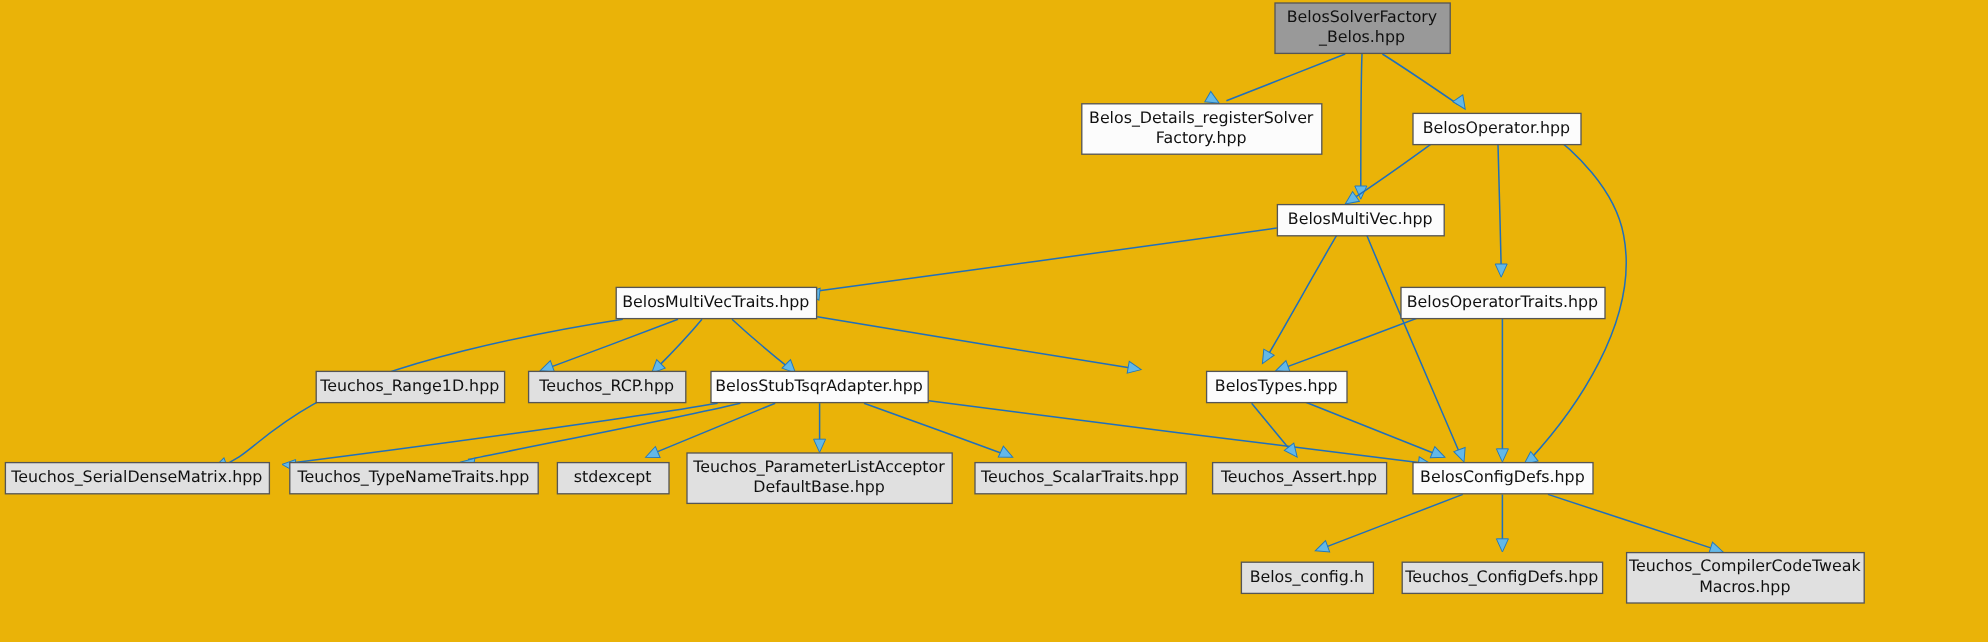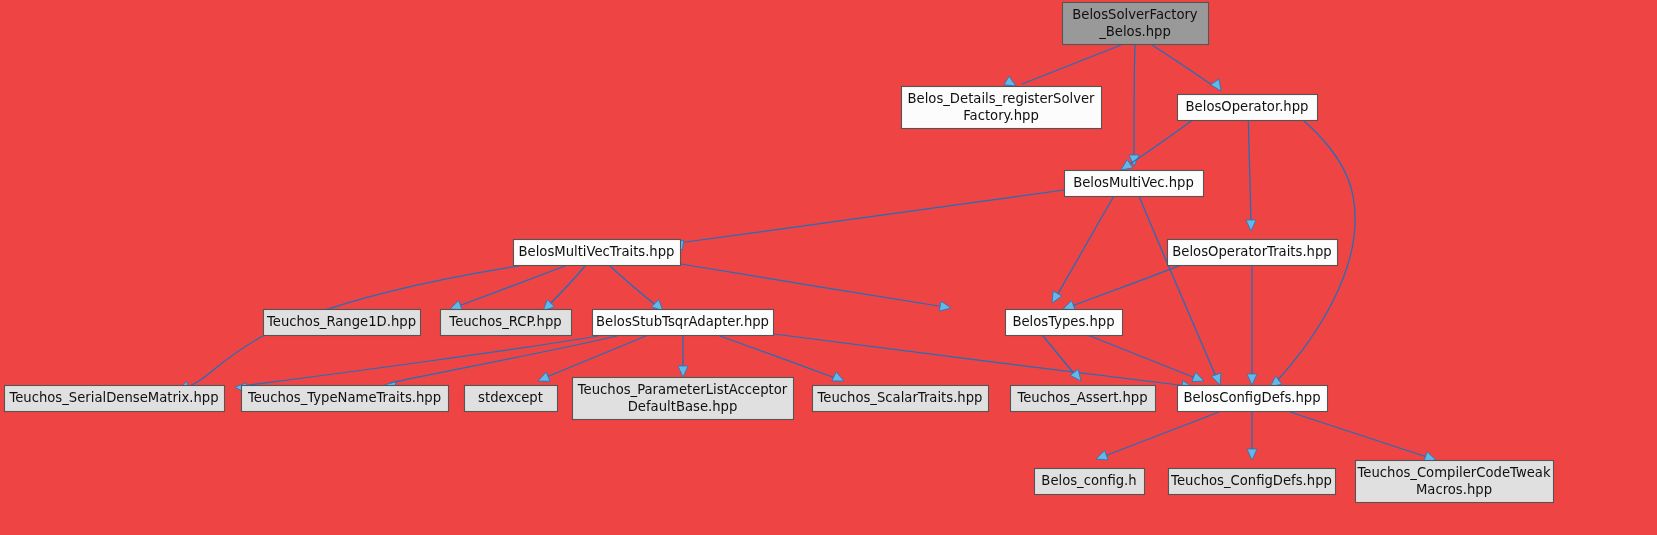--- a/index.html
+++ b/index.html
@@ -4,21 +4,21 @@
 <style>
   html, body {
     margin: 0;
     padding: 0;
     background: #ffffff;
   }
   #graph-root {
     position: relative;
     width: 1657px;
     height: 535px;
-    background: #ef4444;
+    background: #eab308;
     font-family: "DejaVu Sans", "Liberation Sans", sans-serif;
     overflow: hidden;
   }
   svg.graph-canvas {
     position: absolute;
     left: 0;
     top: 0;
     width: 1657px;
     height: 535px;
   }

